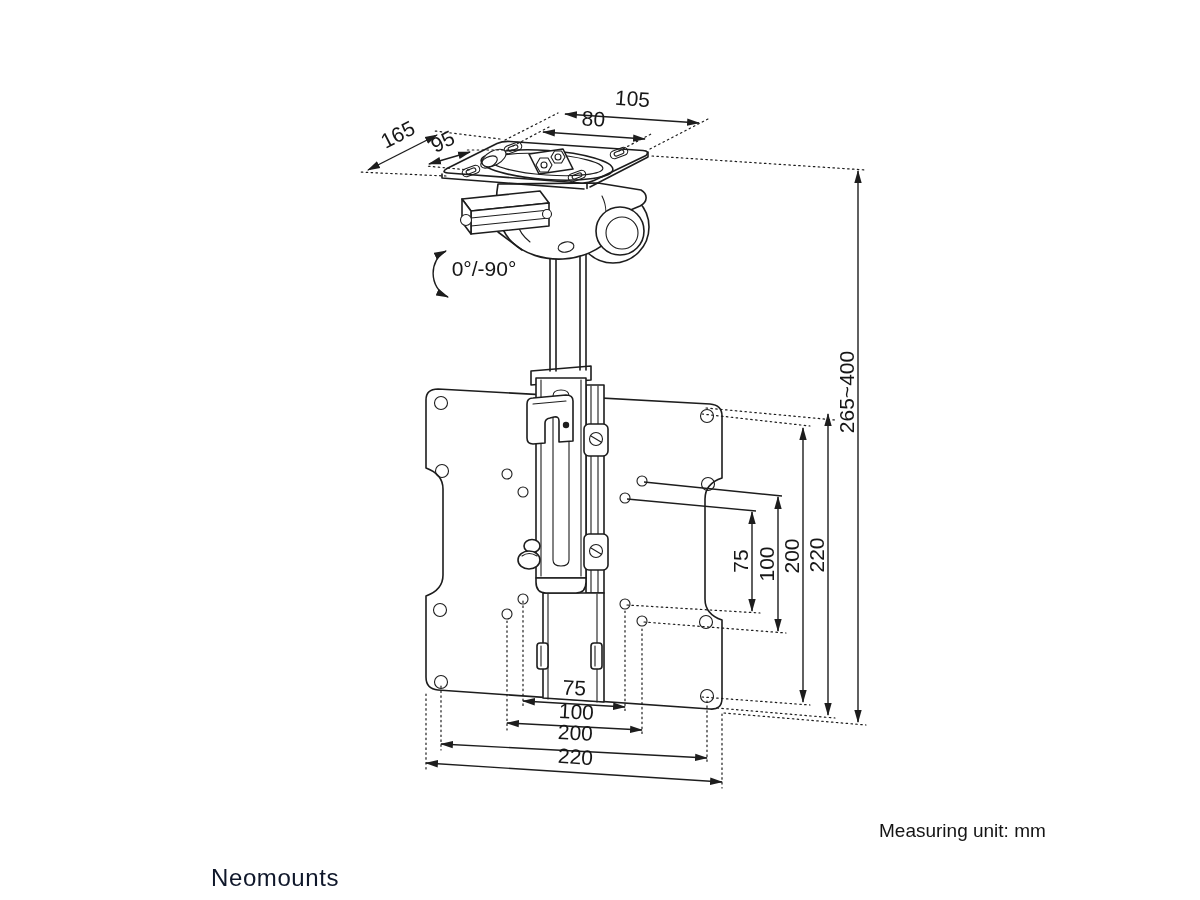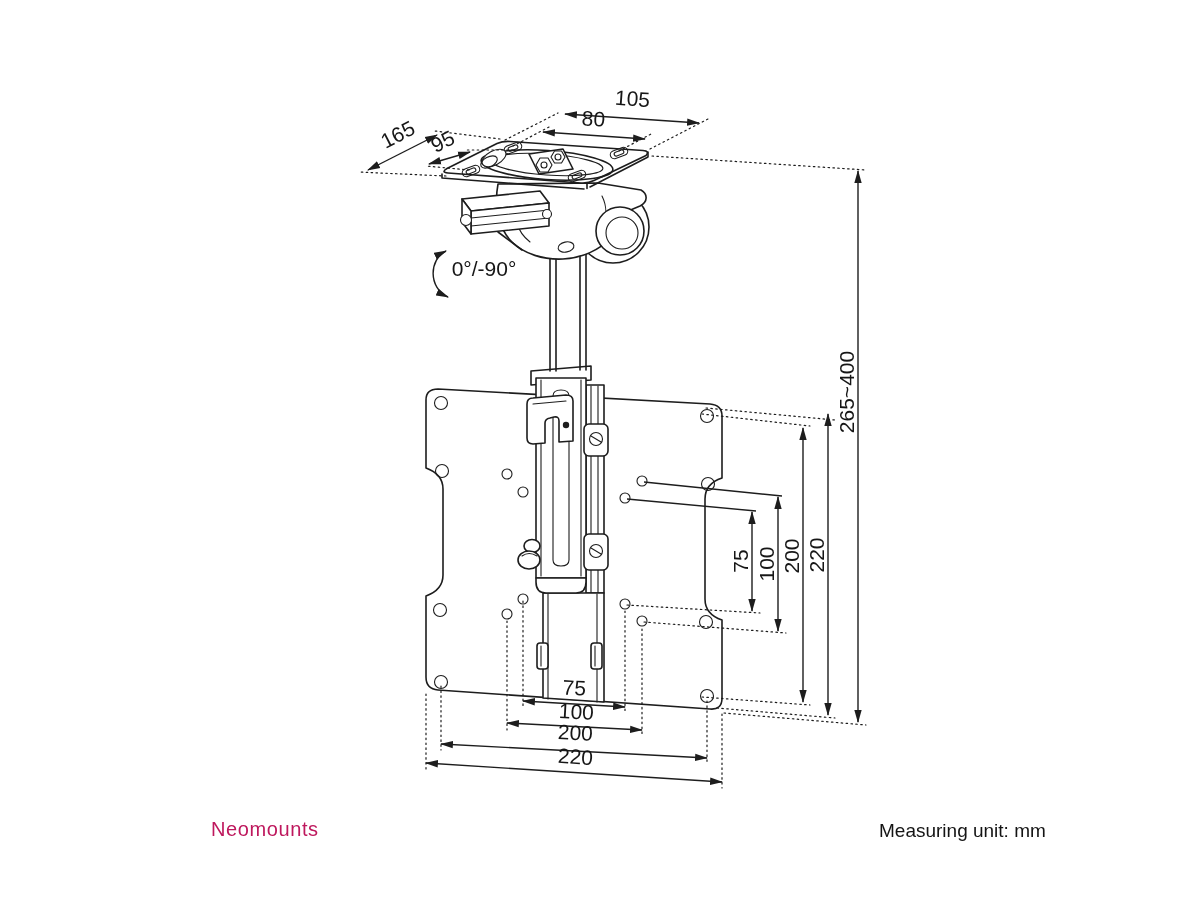--- a/index.html
+++ b/index.html
@@ -8,22 +8,22 @@
   svg{position:absolute;left:0;top:0;}
   .ln{fill:none;stroke:#1d1d1d;stroke-width:1.6;stroke-linejoin:round;stroke-linecap:round;}
   .fw{fill:#ffffff;stroke:#1d1d1d;stroke-width:1.6;stroke-linejoin:round;}
   .thin{stroke-width:1.1;}
   .dk{fill:#1d1d1d;stroke:none;}
   .dim{fill:none;stroke:#1d1d1d;stroke-width:1.4;}
   .arr{marker-start:url(#aS);marker-end:url(#aE);}
   .dot{fill:none;stroke:#1d1d1d;stroke-width:1.2;stroke-dasharray:1.5 3.4;stroke-linecap:round;}
   text.dl{font:21px "Liberation Sans",sans-serif;fill:#161616;text-anchor:middle;}
   text.vc{dominant-baseline:central;}
-  .brand{position:absolute;left:211px;top:818px;font-size:20px;font-weight:500;
-         color:#be185d;letter-spacing:0.6px;}
+  .brand{position:absolute;left:211px;top:864px;font-size:24px;font-weight:500;
+         color:#0f172a;letter-spacing:0.6px;}
   .unit{position:absolute;left:843px;top:820px;font-size:19px;color:#141414;margin-left:36px;}
 </style>
 </head>
 <body>
 
 <div class="page">
 <svg width="1200" height="900" viewBox="0 0 1200 900">
   <defs>
     <marker id="aE" viewBox="0 0 12 8" refX="11" refY="4" markerWidth="13" markerHeight="9" orient="auto" markerUnits="userSpaceOnUse">
           <path d="M0,0.6 L12,4 L0,7.4 Z" fill="#1d1d1d"></path>

